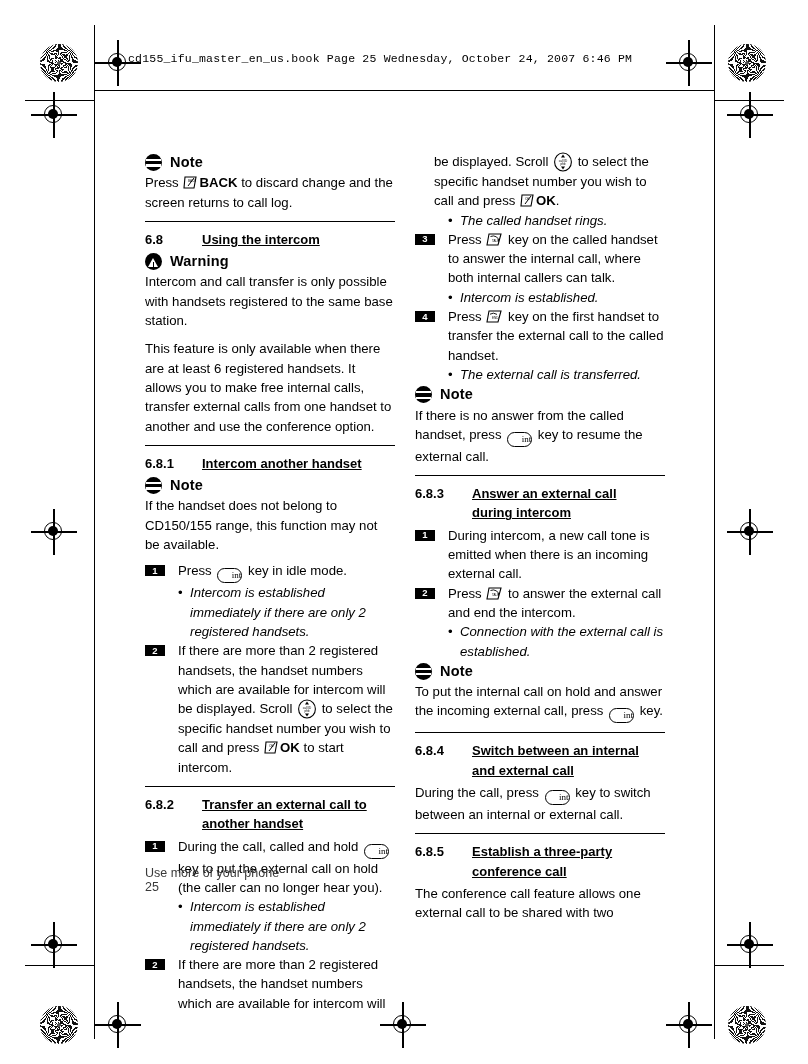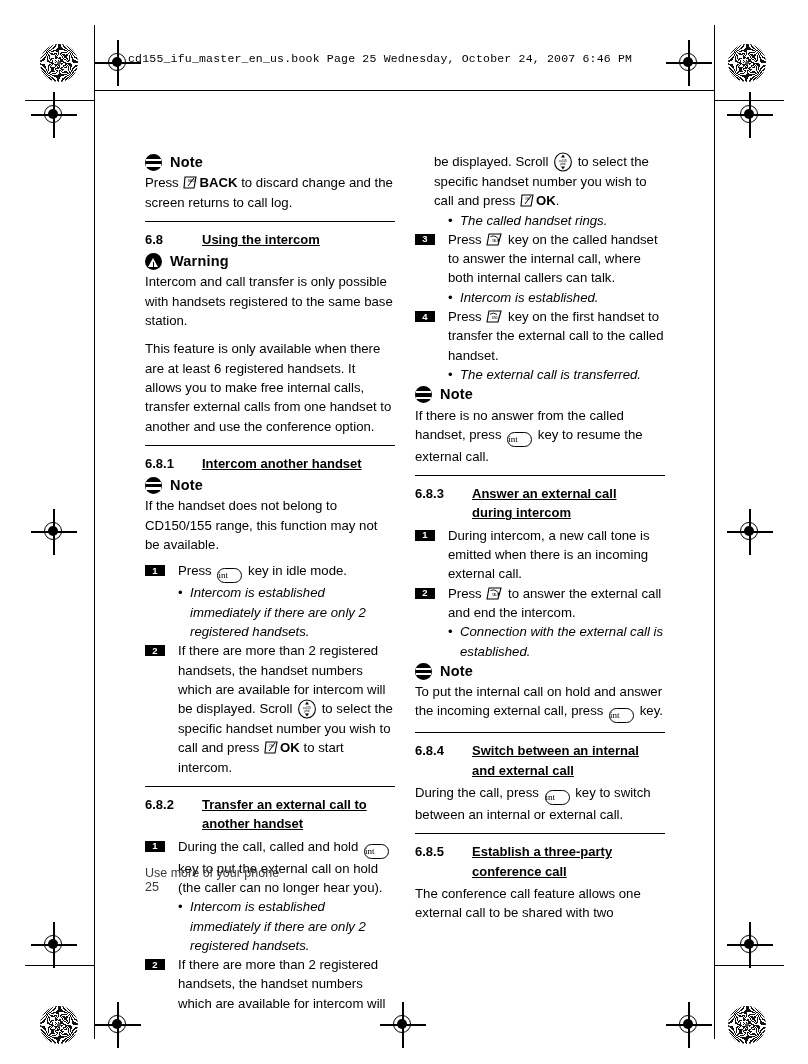--- a/index.html
+++ b/index.html
@@ -171,21 +171,21 @@
     vertical-align: -3px;
     margin: 0 2px;
   }
   .ico-int {
     width: 25px; height: 15px;
     border: 1.3px solid #000;
     border-radius: 8px;
     box-sizing: border-box;
     font-size: 9px;
     line-height: 13px;
-    text-align: left;
+    text-align: right;
     font-family: "Liberation Serif", serif;
     vertical-align: -3px;
   }
 
   .note-glyph {
     width: 17px; height: 17px;
     position: relative;
     display: inline-block;
   }
   .note-glyph .ring {

